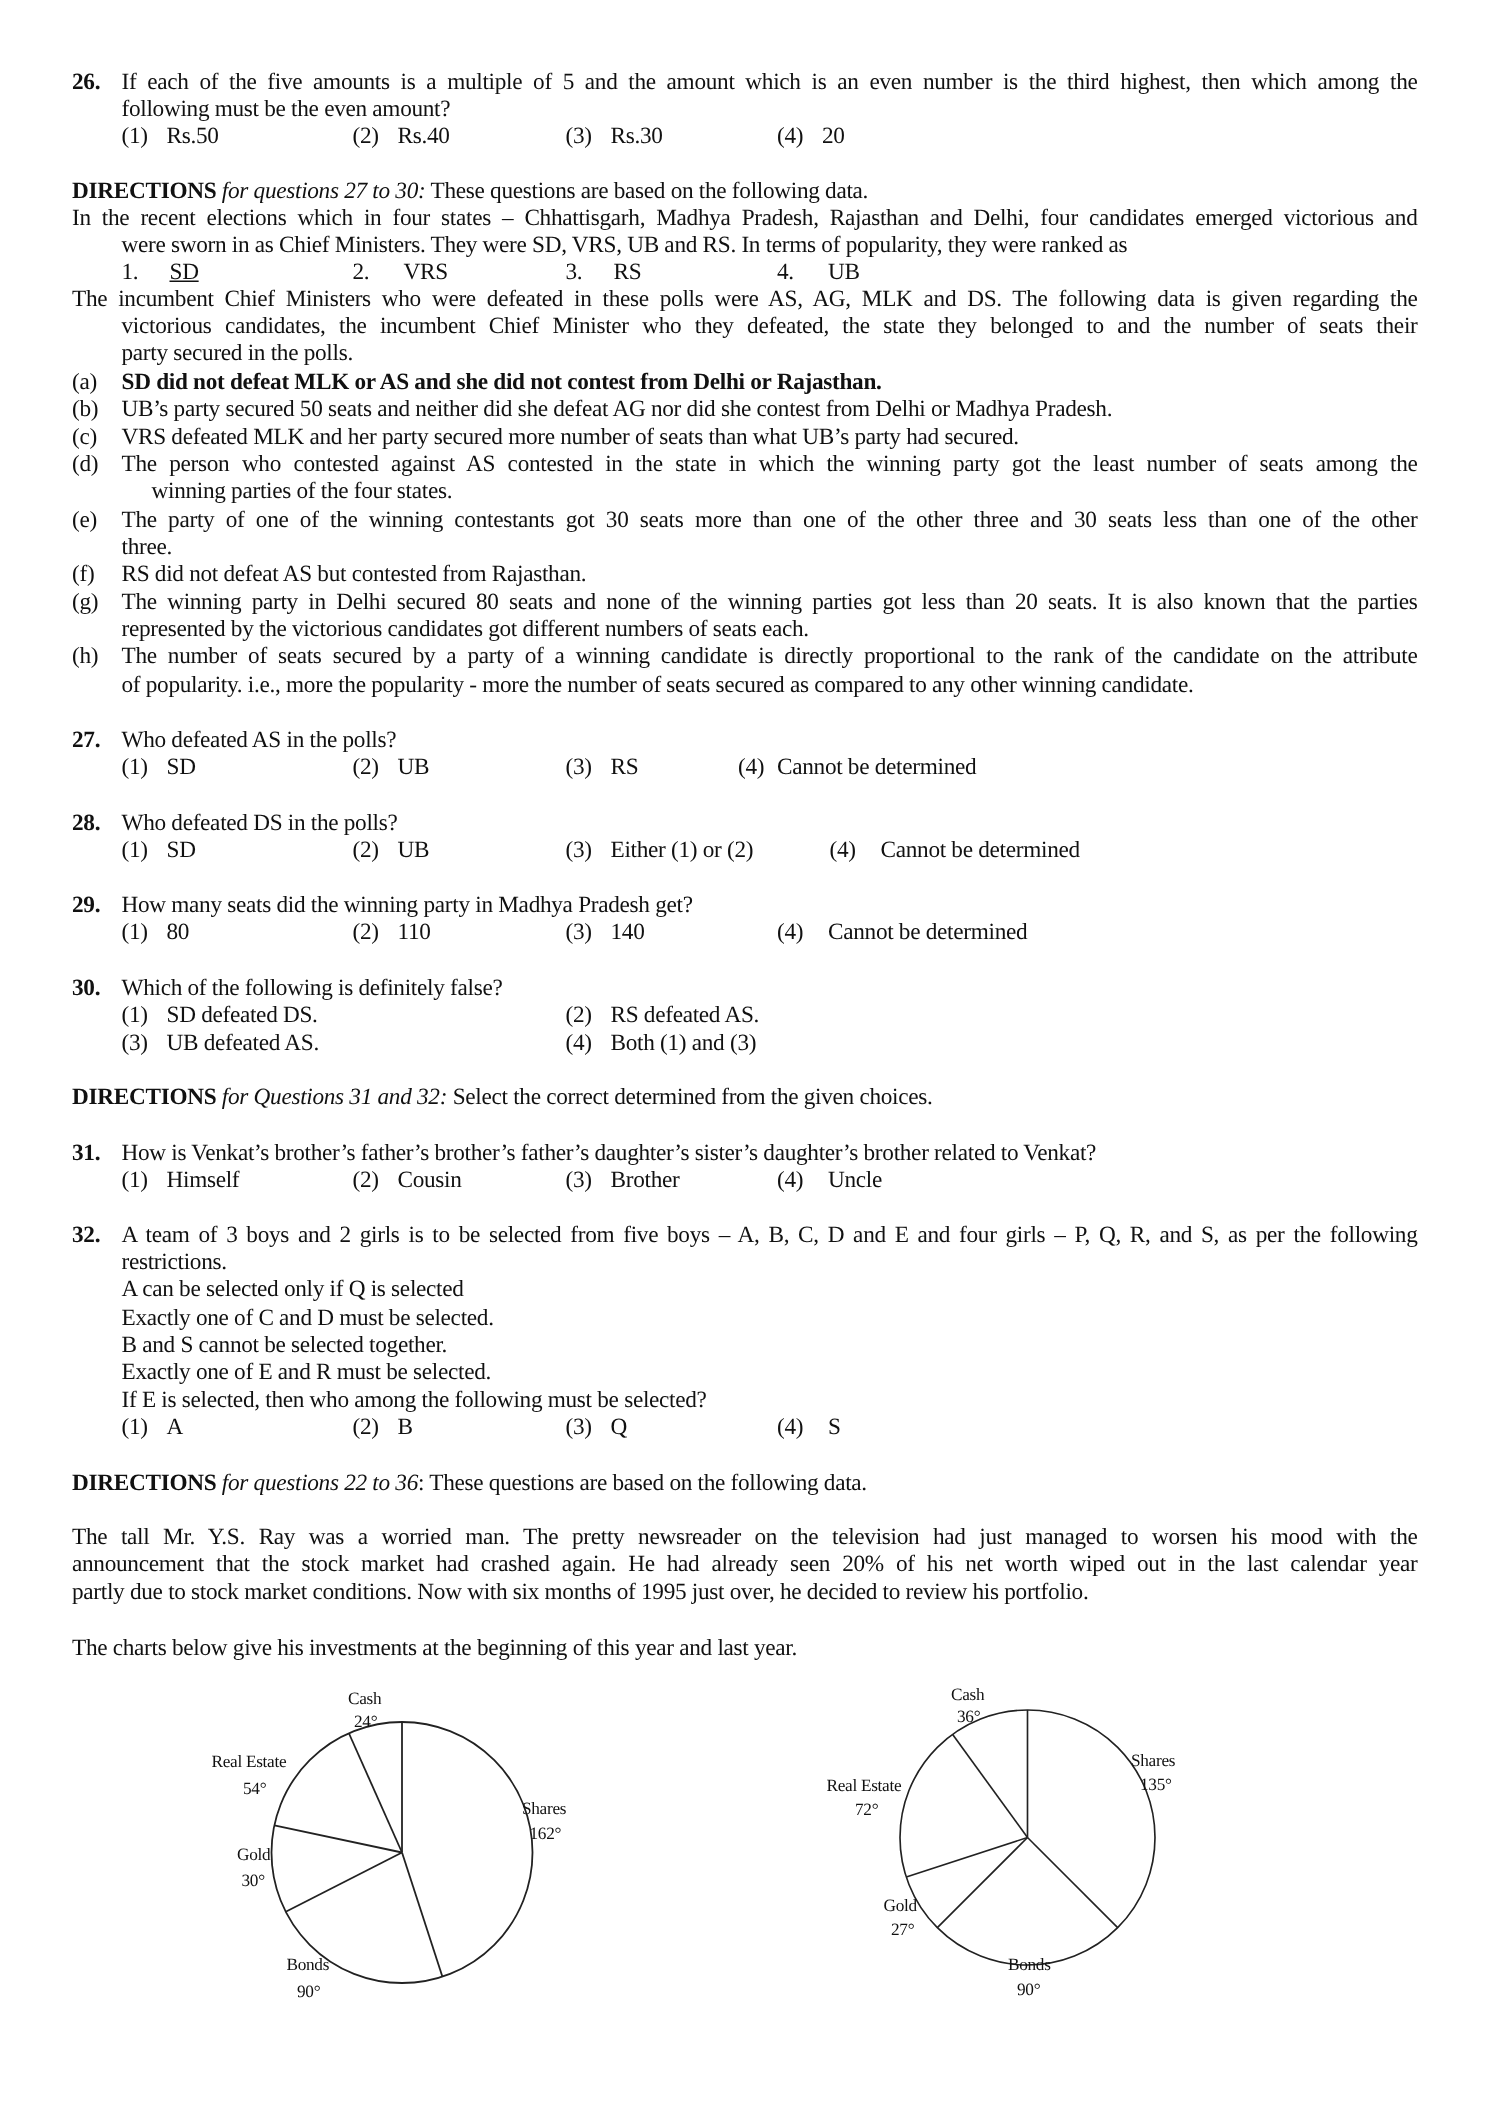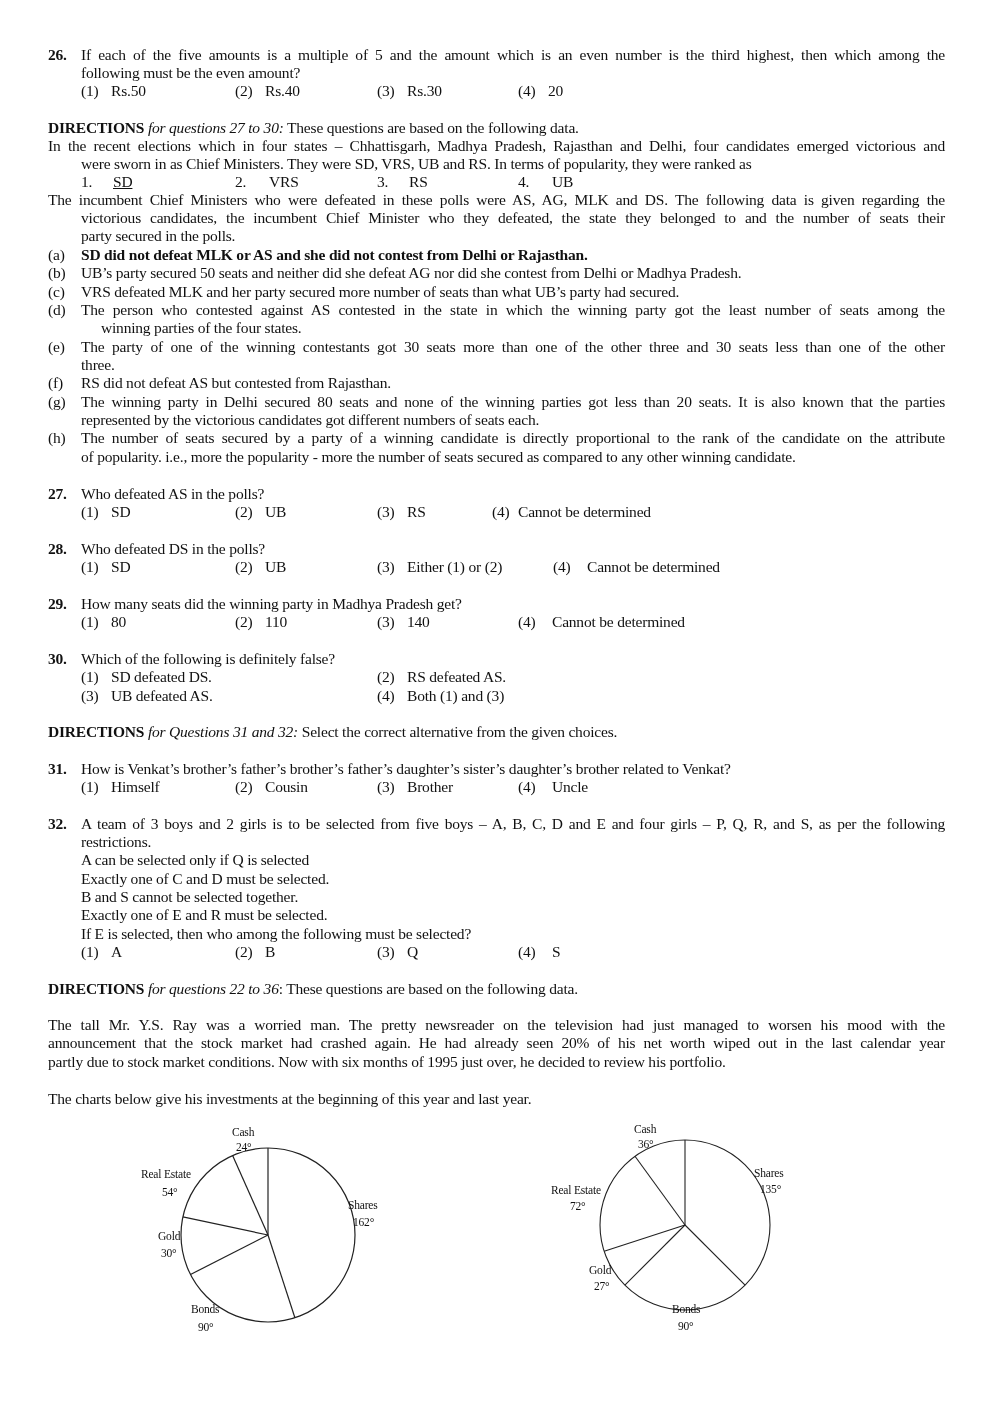--- a/index.html
+++ b/index.html
@@ -99,21 +99,21 @@
 
 <div>
   <span class="line b" style="left:48px;top:650px;">30.</span>
   <span class="line" style="left:81px;top:650px;">Which of the following is definitely false?</span>
   <span class="opt line" style="left:81px;top:668px;"><span class="n">(1)</span><span>SD defeated DS.</span></span>
   <span class="opt line" style="left:377px;top:668px;"><span class="n">(2)</span><span>RS defeated AS.</span></span>
   <span class="opt line" style="left:81px;top:687px;"><span class="n">(3)</span><span>UB defeated AS.</span></span>
   <span class="opt line" style="left:377px;top:687px;"><span class="n">(4)</span><span>Both (1) and (3)</span></span>
 </div>
 
-<span class="line" style="left:48px;top:723px;"><span class="b">DIRECTIONS</span><span class="i"> for Questions 31 and 32:</span><span> Select the correct alternative from the given choices.</span></span>
+<span class="line" style="left:48px;top:723px;"><span class="b">DIRECTIONS</span><span class="i"> for Questions 31 and 32:</span><span> Select the correct determined from the given choices.</span></span>
 
 <div>
   <span class="line b" style="left:48px;top:760px;">31.</span>
   <span class="line" style="left:81px;top:760px;">How is Venkat’s brother’s father’s brother’s father’s daughter’s sister’s daughter’s brother related to Venkat?</span>
   <span class="opt line" style="left:81px;top:778px;"><span class="n">(1)</span><span>Himself</span></span>
   <span class="opt line" style="left:235px;top:778px;"><span class="n">(2)</span><span>Cousin</span></span>
   <span class="opt line" style="left:377px;top:778px;"><span class="n">(3)</span><span>Brother</span></span>
   <span class="opt line" style="left:518px;top:778px;"><span class="n" style="width:34px">(4)</span><span>Uncle</span></span>
 </div>
 

